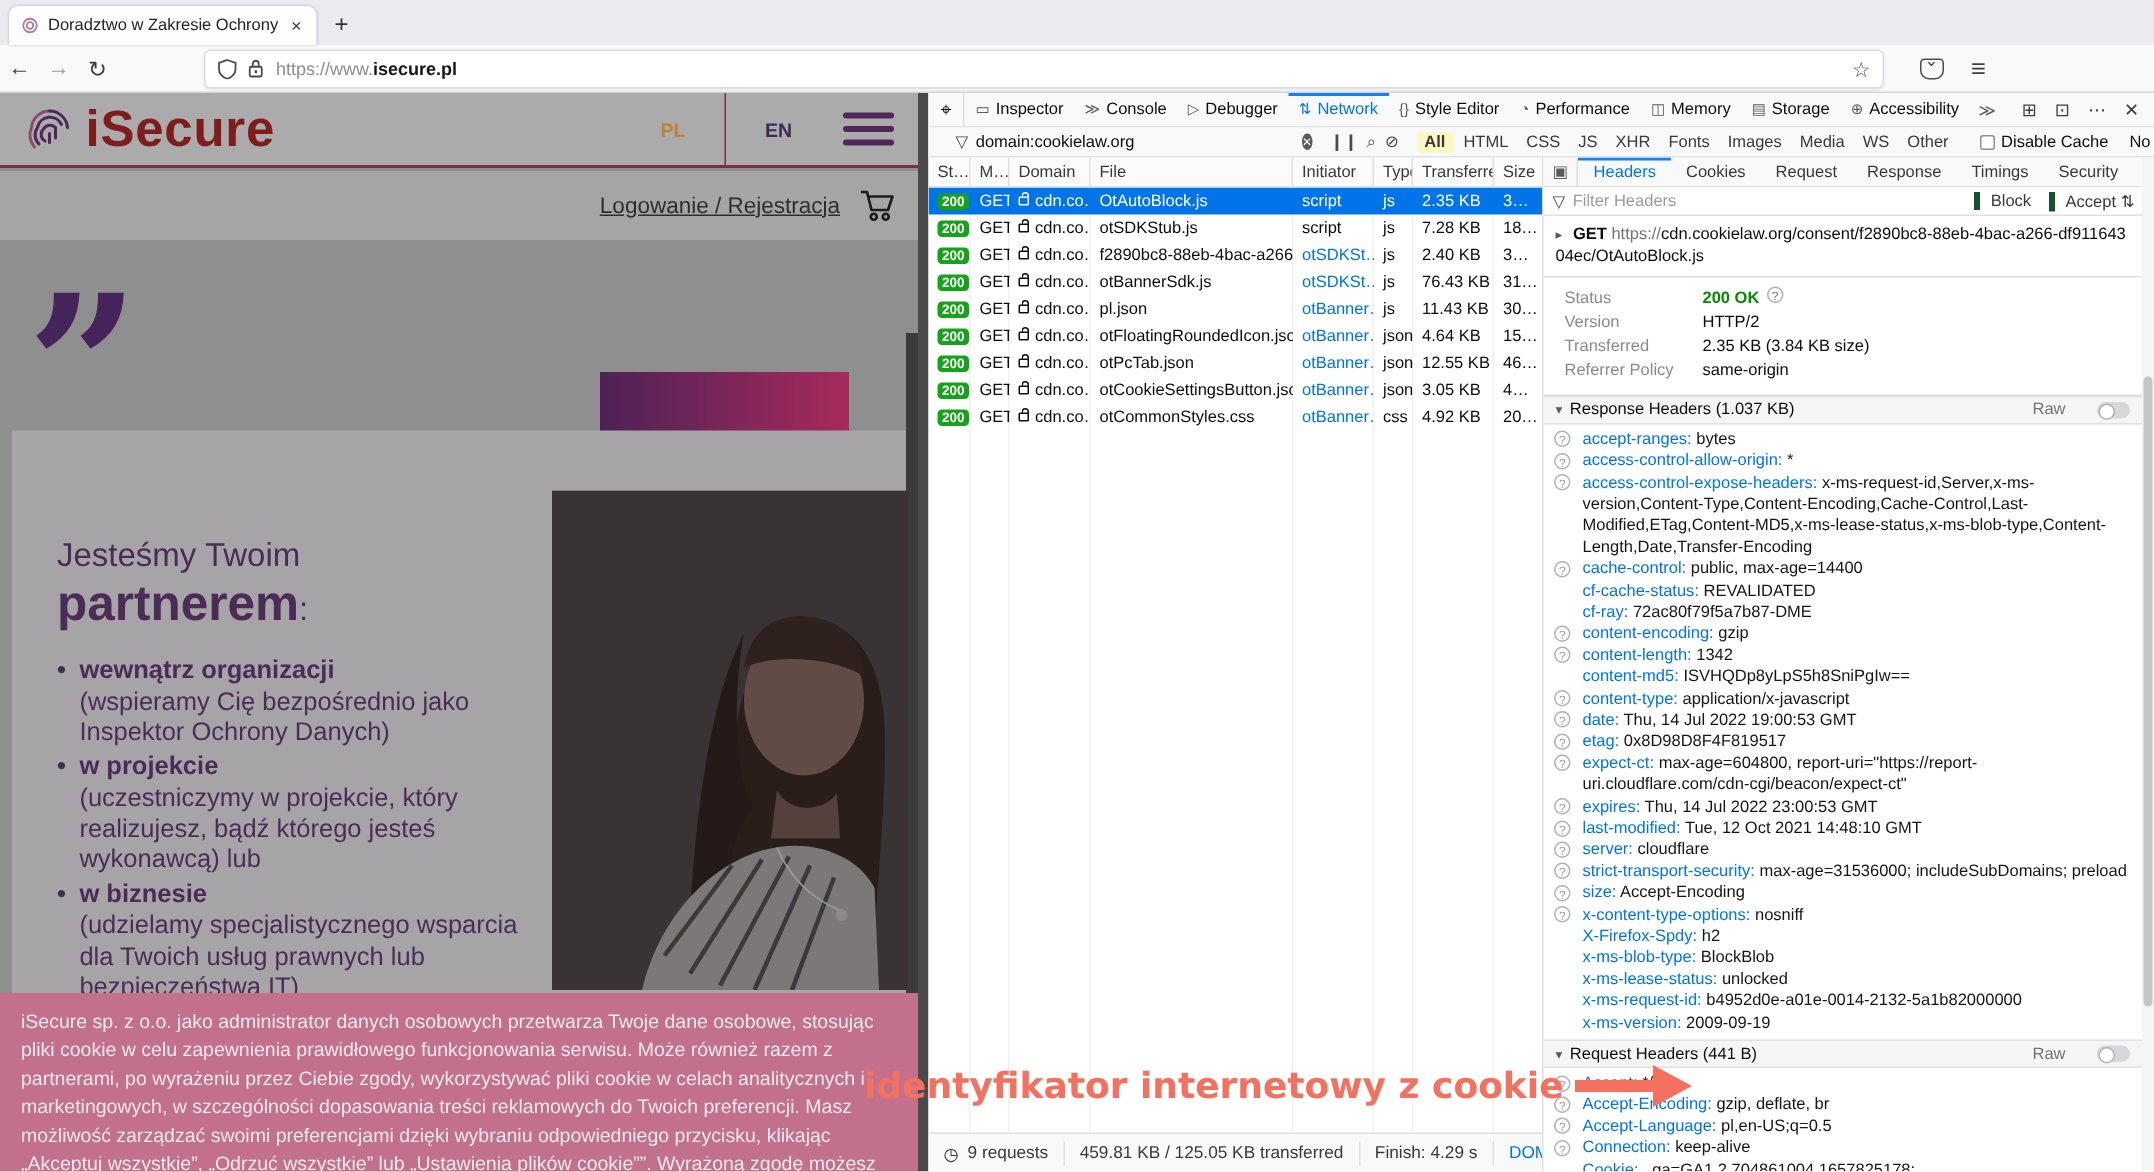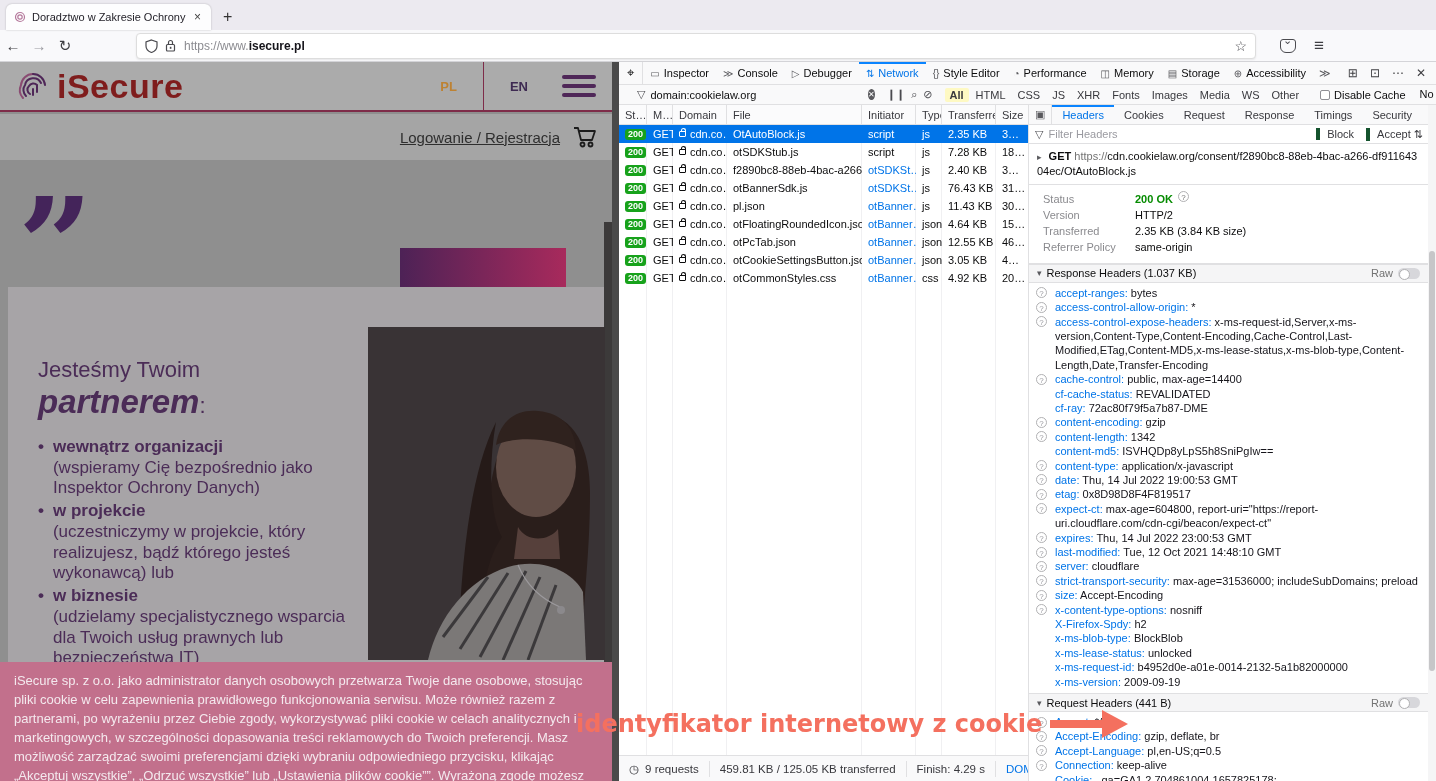--- a/index.html
+++ b/index.html
@@ -39,21 +39,21 @@
   .lang-sep { width:1px; height:100%; background:#7e2c49; }
   .menu-btn { width:34px; margin:0 16px 0 8px; display:flex; flex-direction:column; gap:5px; }
   .menu-btn span { height:4px; border-radius:2px; background:#4f2758; }
   .site-sub { position:absolute; left:0; top:52px; width:612px; height:46px; background:#a5a5a5; display:flex; align-items:center; justify-content:flex-end; gap:12px; padding-right:14px; }
   .login { font-size:15px; color:#2e2e2e; text-decoration:underline; }
   .hero-card { position:absolute; left:8px; top:225px; width:604px; height:375px; background:#a7a4a7; }
   .grad-rect { position:absolute; left:400px; top:186px; width:166px; height:79px; background:linear-gradient(90deg,#4d2256,#a82a5c); }
   .quote-mark { position:absolute; left:18px; top:118px; font-size:130px; line-height:1; color:#44245a; font-weight:bold; font-family:"DejaVu Serif", serif; }
   .hero-copy { position:absolute; left:38px; top:295px; width:330px; color:#4b2c57; }
   .hero-h { font-size:22px; margin-bottom:16px; }
-  .hero-h .big { font-size:33px; font-weight:bold;font-style:italic; }
+  .hero-h .big { font-size:33px; font-weight:bold; }
   .hero-li { display:flex; font-size:17px; line-height:1.22; margin-bottom:2px; }
   .hero-li .dot { margin-right:9px; font-weight:bold; }
   .hero-li b { font-weight:bold; }
   .photo { position:absolute; left:368px; top:265px; width:237px; height:333px; }
   .edge-dark { position:absolute; right:0; top:160px; width:8px; height:441px; background:#3c3a3a; }
   .cookie-banner { position:absolute; left:0; top:600px; width:612px; height:181px; background:#c2708c; padding:10px 14px; }
   .cb-text { font-size:13px; line-height:1.46; color:#f4e9ee; }
 
   .splitter { width:7px; background:#4a4a4a; }
 
@@ -112,21 +112,21 @@
   .req-line .tri { color:#5a5a5e; font-size:9px; margin-right:4px; }
   .req-line b { font-weight:bold; }
   .req-line .scheme { color:#737373; }
   .summary { padding:6px 8px 8px 14px; border-bottom:1px solid #e0e0e2; }
   .sum-row { display:flex; line-height:16px; }
   .sum-label { width:92px; color:#8a8a8e; flex:0 0 auto; }
   .sum-val.green { color:#058b00; font-weight:bold; }
   .help-badge { display:inline-block; width:11px; height:11px; border:1px solid #b1b1b3; border-radius:50%; color:#737373; font-size:8px; line-height:11px; text-align:center; margin-left:5px; vertical-align:1px; }
   .sec-head { height:19px; background:#f5f5f6; border-top:1px solid #e0e0e2; border-bottom:1px solid #e0e0e2; display:flex; align-items:center; padding:0 8px; }
   .sec-head .tri { color:#5a5a5e; font-size:9px; margin-right:5px; }
-  .sec-head .raw { margin-left:auto; display:flex; align-items:center; gap:5px; color:#737373; }
+  .sec-head .raw { margin-left:auto; display:flex; align-items:center; gap:21px; color:#737373; }
   .toggle { width:22px; height:11px; background:#d7d7db; border-radius:6px; position:relative; }
   .toggle:before { content:""; position:absolute; left:1px; top:1px; width:9px; height:9px; background:#fff; border:1px solid #b1b1b3; border-radius:50%; }
   .hdr-list { padding:3px 0 4px; }
   .hdr-row { position:relative; padding:0 4px 0 26px; line-height:14.4px; font-size:11px; word-break:break-word; }
   .hdr-row .help-ic { position:absolute; left:7px; top:1.5px; width:11px; height:11px; border:1px solid #b1b1b3; border-radius:50%; color:#9a9aa0; font-size:8px; line-height:11px; text-align:center; }
   .hdr-name { color:#0074e8; }
   .hdr-val { color:#15141a; }
   .det-scrollbar { position:absolute; right:0; top:0; bottom:0; width:8px; background:#f5f5f6; }
   .det-thumb { position:absolute; right:1px; top:4px; width:6px; height:420px; border-radius:3px; background:#c6c6c8; }
 

